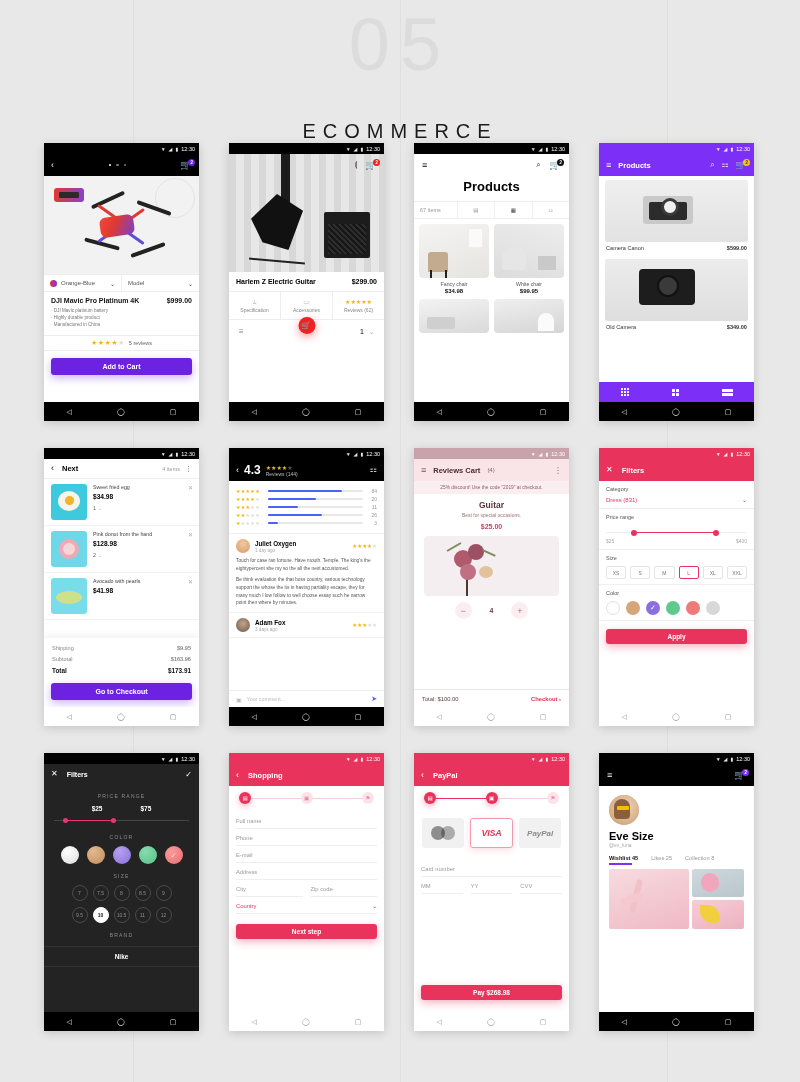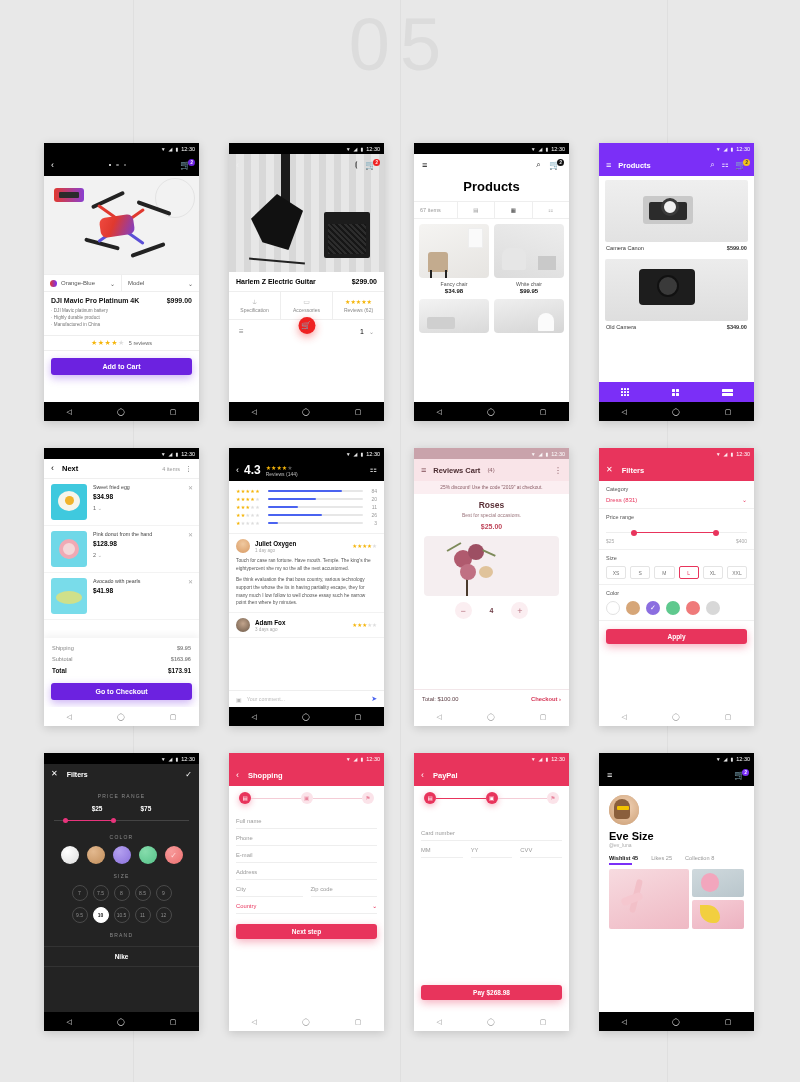--- a/index.html
+++ b/index.html
@@ -284,20 +284,21 @@
 </style>
 </head>
 <body>
 
 <div class="bg-strip" style="left:133px"></div>
 <div class="bg-strip" style="left:400px"></div>
 <div class="bg-strip" style="left:667px"></div>
 
 <div class="page-header">
   <div class="big-number">05</div>
+  <div class="page-title">ECOMMERCE</div>
 </div>
 
 <div class="phone" id="p1">
   <div class="statusbar">
     <span class="sb-ic">▼</span>
     <span class="sb-ic">◢</span>
     <span class="sb-ic">▮</span>
     <span>12:30</span>
   </div>
   <div class="screen">
@@ -720,21 +721,21 @@
   </div>
   <div class="screen">
     <div class="p7-hdr">
       <span class="ic">≡</span>
       <span class="t">Reviews Cart</span>
       <span class="cnt">(4)</span>
       <span class="spacer"></span>
       <span style="font-size:8px">⋮</span>
     </div>
     <div class="p7-promo">25% discount! Use the code "2019" at checkout.</div>
-    <div class="p7-name">Roses</div>
+    <div class="p7-name">Guitar</div>
     <div class="p7-desc">Best for special occasions.</div>
     <div class="p7-price">$25.00</div>
     <div class="p7-img">
       <div style="position:absolute;left:42px;top:40px;width:2px;height:20px;background:#4a3a2c"></div>
       <div style="position:absolute;left:30px;top:14px;width:18px;height:18px;border-radius:50%;background:#b05a6e"></div>
       <div style="position:absolute;left:44px;top:8px;width:16px;height:16px;border-radius:50%;background:#9d4f63"></div>
       <div style="position:absolute;left:36px;top:28px;width:16px;height:16px;border-radius:50%;background:#c07083"></div>
       <div style="position:absolute;left:55px;top:30px;width:14px;height:12px;border-radius:50%;background:#e0c39b"></div>
       <div style="position:absolute;left:22px;top:10px;width:16px;height:2px;background:#7d8a5a;transform:rotate(-30deg)"></div>
       <div style="position:absolute;left:58px;top:16px;width:14px;height:2px;background:#7d8a5a;transform:rotate(25deg)"></div>
@@ -932,20 +933,34 @@
       <span class="ic">‹</span>
       <span class="t">PayPal</span>
     </div>
     <div class="steps">
       <span class="step on">▤</span>
       <i class="step-line" style="background:#e8345c"></i>
       <span class="step on">▣</span>
       <i class="step-line"></i>
       <span class="step off">⚑</span>
     </div>
+    <div class="pays">
+      <div class="pay">
+        <span class="mc">
+          <i style="left:0;background:#8e8e8e"></i>
+            <i style="right:0;background:#b5b5b5;mix-blend-mode:multiply"></i>
+        </span>
+      </div>
+      <div class="pay sel">
+        <span class="visa">VISA</span>
+      </div>
+      <div class="pay">
+        <span class="ppal">PayPal</span>
+      </div>
+    </div>
     <div class="field" style="margin-top:12px">Card number</div>
     <div class="field two" style="margin:0 7px">
       <div>MM</div>
       <div>YY</div>
       <div>CVV</div>
     </div>
     <div class="btn-pink" style="position:absolute;left:0;right:0;bottom:4px">Pay $268.98</div>
   </div>
   <div class="navbar" style="background:#fff;color:#888">
     <span>◁</span>

